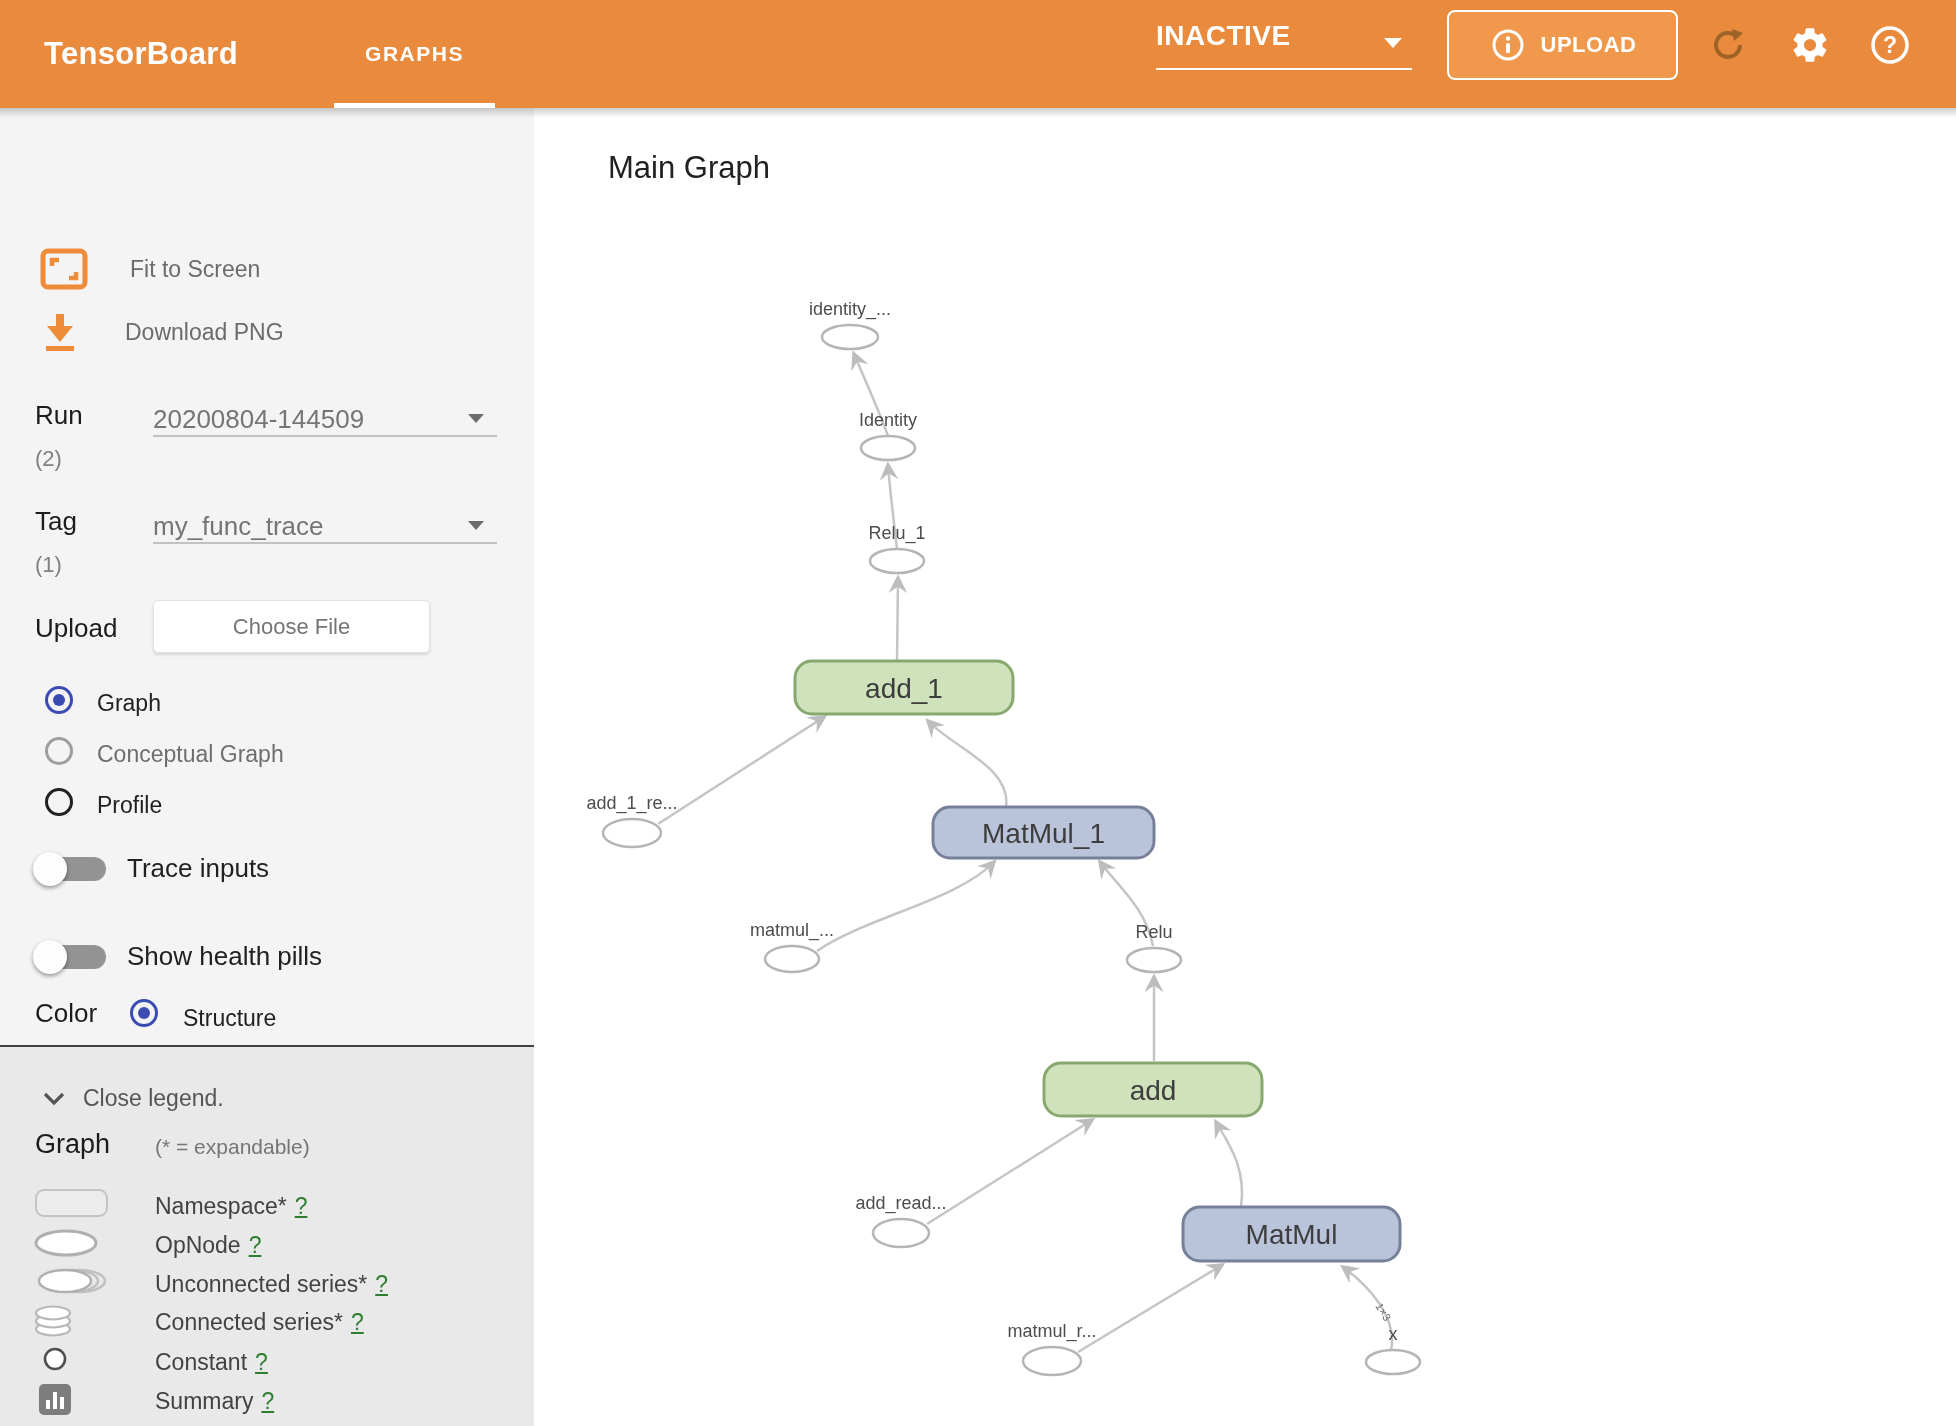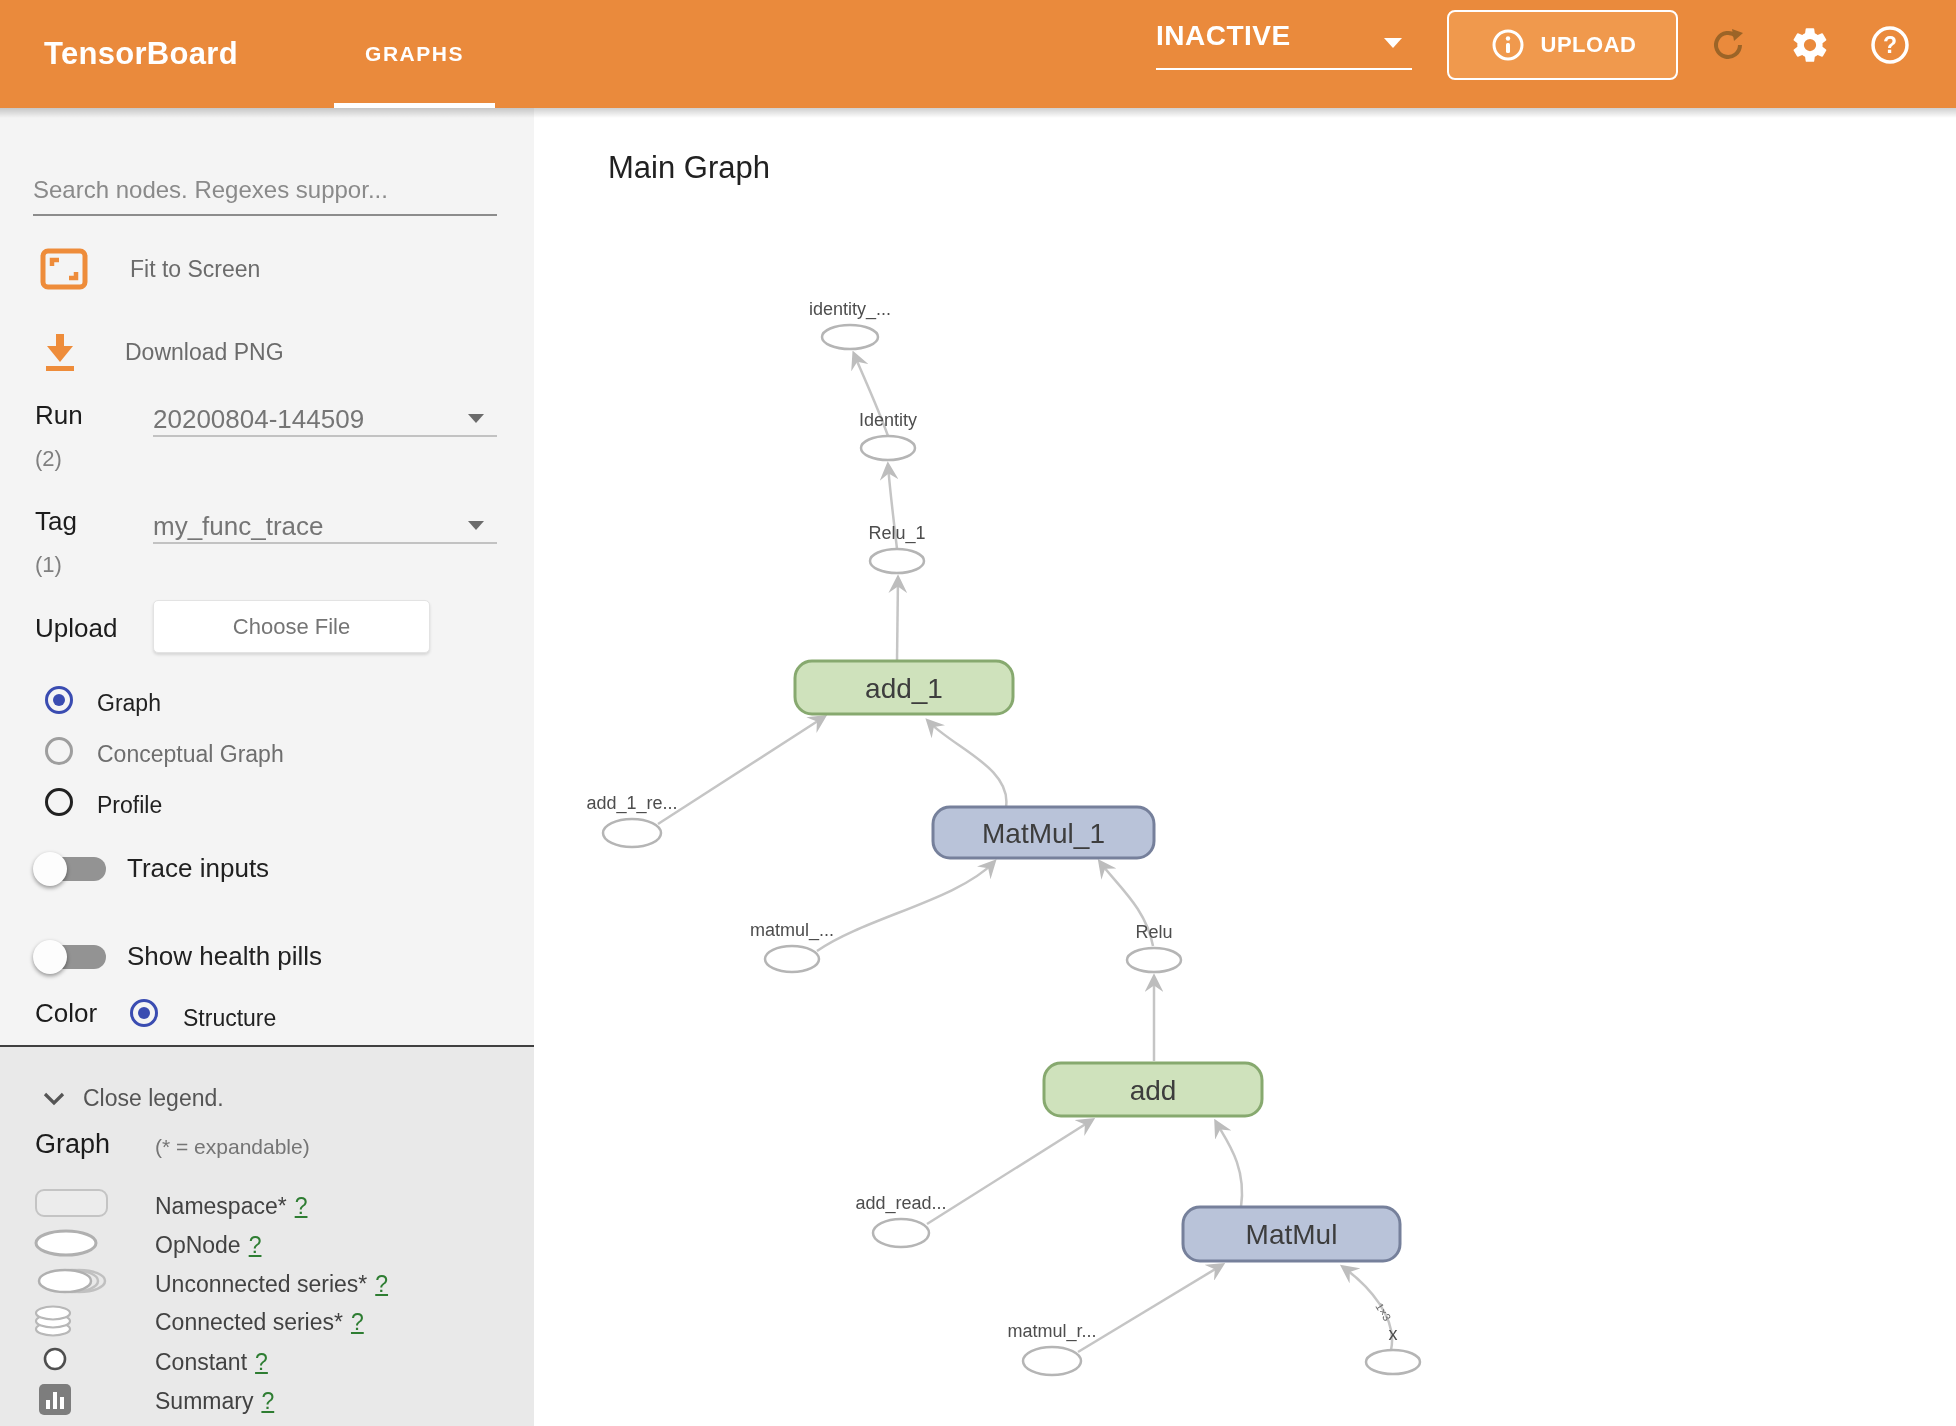--- a/index.html
+++ b/index.html
@@ -136,32 +136,31 @@
     <svg width="42" height="42" viewBox="0 0 42 42">
       <circle cx="21" cy="21" r="17" fill="none" stroke="#fff" stroke-width="3.5"></circle>
       <text x="21" y="29" text-anchor="middle" font-size="23" font-weight="bold" fill="#fff" font-family="Liberation Sans, sans-serif">?</text>
     </svg>
   </div>
 </div>
 <div class="header-shadow"></div>
 
 <div class="sidebar">
 
-  <input class="search-input" type="text" placeholder="Search nodes. Regexes suppor..." style="">
 
   <div class="side-row" style="top:140px; left:40px; gap:42px;">
     <svg width="48" height="42" viewBox="0 0 48 42">
       <rect x="3" y="3" width="42" height="36" rx="5" fill="none" stroke="#ee8c3a" stroke-width="5"></rect>
       <path d="M12 18 L12 12 L19 12" fill="none" stroke="#ee8c3a" stroke-width="4.5"></path>
       <path d="M36 24 L36 30 L29 30" fill="none" stroke="#ee8c3a" stroke-width="4.5"></path>
     </svg>
     <span class="txt">Fit to Screen</span>
   </div>
 
-  <div class="side-row" style="top:224px; left:43px; gap:48px;">
+  <div class="side-row" style="top:204px; left:43px; gap:48px;">
     <svg width="34" height="40" viewBox="0 0 34 40">
       <rect x="13" y="2" width="8" height="14" fill="#ee8c3a"></rect>
       <path d="M4 14 L30 14 L17 30 Z" fill="#ee8c3a"></path>
       <rect x="3" y="34" width="28" height="5" fill="#ee8c3a"></rect>
     </svg>
     <span class="txt">Download PNG</span>
   </div>
 
   <div class="field-label" style="top:292px;">Run</div>
   <div class="field-count" style="top:338px;">(2)</div>

